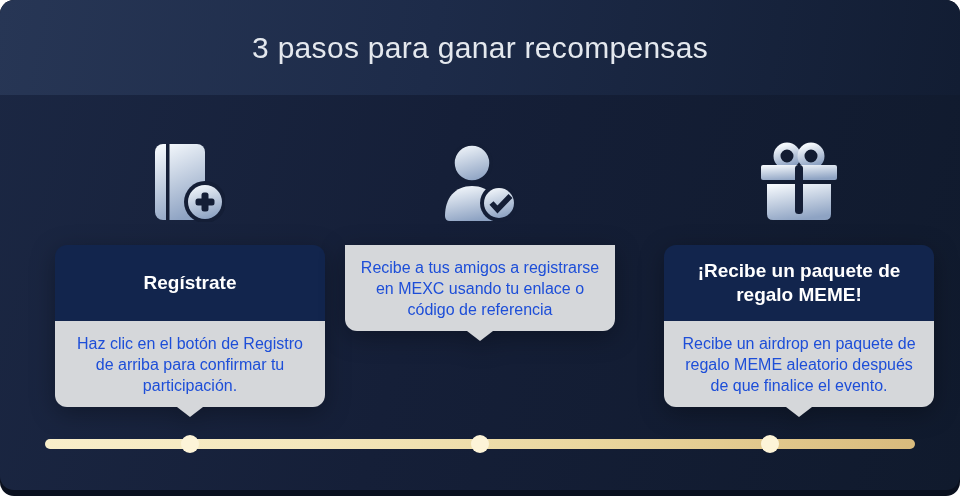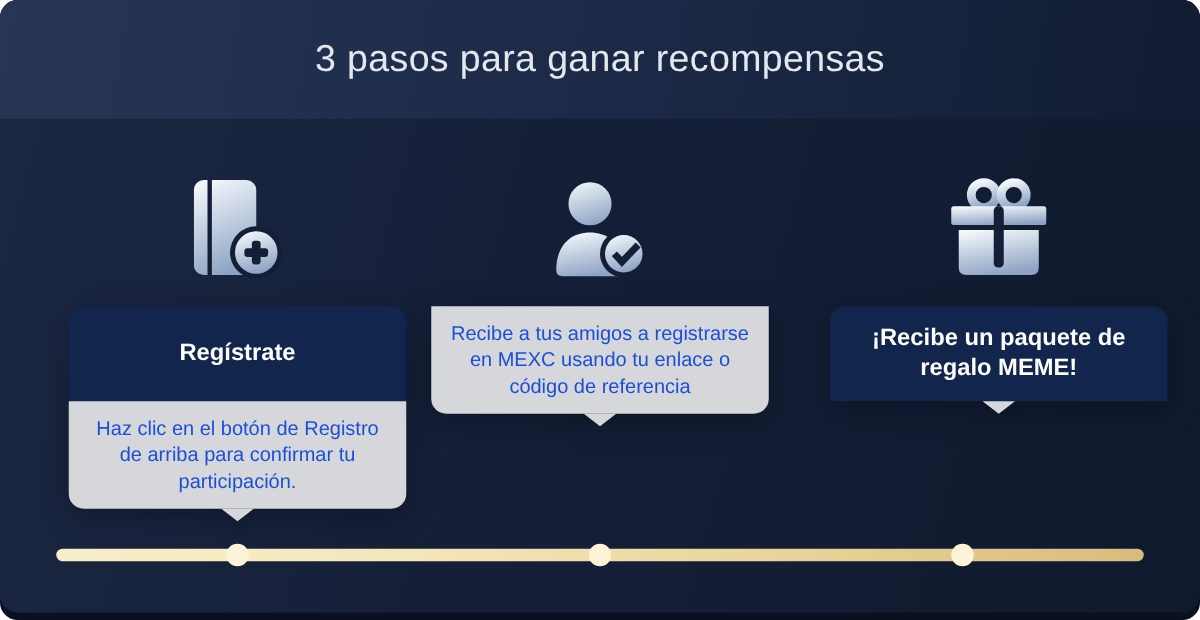--- a/index.html
+++ b/index.html
@@ -124,20 +124,21 @@
           </defs>
           <circle cx="27" cy="15" r="10" fill="none" stroke="url(#g3)" stroke-width="7"></circle>
           <circle cx="51" cy="15" r="10" fill="none" stroke="url(#g3)" stroke-width="7"></circle>
           <rect x="1" y="24" width="76" height="15" rx="2" fill="url(#g3)"></rect>
           <path d="M7 43 h64 v30 q0 6 -6 6 h-52 q-6 0 -6 -6 Z" fill="url(#g3)"></path>
           <rect x="35" y="24" width="8" height="49" rx="3.5" fill="#141e36"></rect>
         </svg>
       </div>
       <div class="bubble">
         <div class="bubble-header">¡Recibe un paquete de regalo MEME!</div>
+        <div class="bubble-body">Recibe un airdrop en paquete de regalo MEME aleatorio después de que finalice el evento.</div>
         <div class="tail"></div>
       </div>
     </div>
 
     <div class="timeline-bar"></div>
     <div class="timeline-dot dot-0"></div>
     <div class="timeline-dot dot-1"></div>
     <div class="timeline-dot dot-2"></div>
 
   </div>

